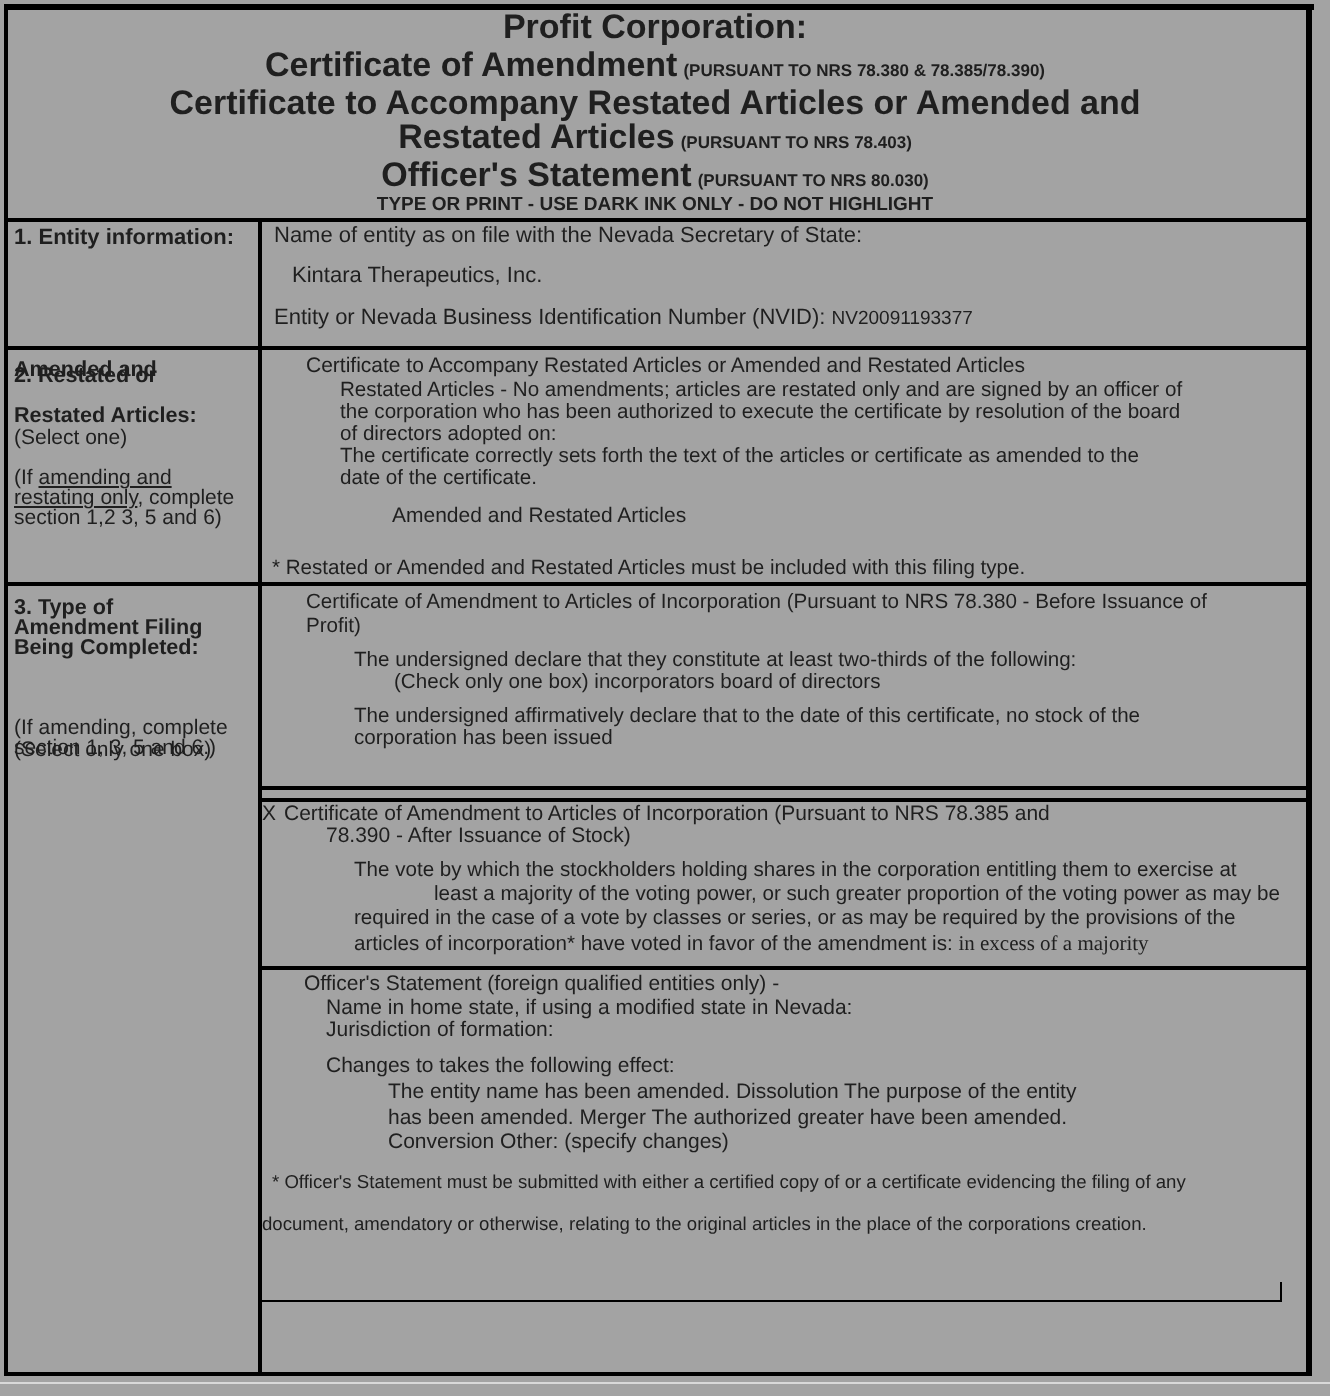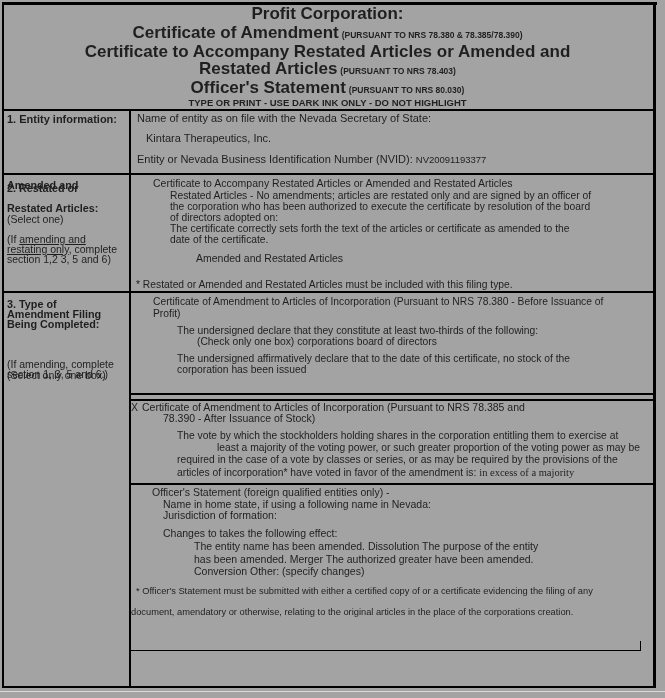--- a/index.html
+++ b/index.html
@@ -84,38 +84,38 @@
     <div class="t lab" style="left:7px;top:319px;">Being Completed:</div>
     <div class="t labr" style="left:7px;top:330px;margin-top:40px;">(Select only one box)</div>
     <div class="t labr" style="left:7px;top:359px;">(If amending, complete</div>
     <div class="t labr" style="left:7px;top:369px;">section 1, 3, 5 and 6.)</div>
   </div>
 
   <div>
     <div class="t c103" style="left:153px;top:297px;">Certificate of Amendment to Articles of Incorporation (Pursuant to NRS 78.380 - Before Issuance of</div>
     <div class="t c103" style="left:153px;top:309px;">Profit)</div>
     <div class="t c103" style="left:177px;top:326px;">The undersigned declare that they constitute at least two-thirds of the following:</div>
-    <div class="t c103" style="left:197px;top:337px;">(Check only one box) corporations board of directors</div>
+    <div class="t c103" style="left:197px;top:337px;">(Check only one box) incorporators board of directors</div>
     <div class="t c103" style="left:177px;top:354px;">The undersigned affirmatively declare that to the date of this certificate, no stock of the</div>
     <div class="t c103" style="left:177px;top:365px;">corporation has been issued</div>
   </div>
 
   <div>
     <div class="t c105" style="left:131px;top:402px;">X</div>
     <div class="t c105" style="left:142px;top:402px;">Certificate of Amendment to Articles of Incorporation (Pursuant to NRS 78.385 and</div>
     <div class="t c105" style="left:163px;top:413px;">78.390 - After Issuance of Stock)</div>
     <div class="t c103" style="left:177px;top:431px;">The vote by which the stockholders holding shares in the corporation entitling them to exercise at</div>
     <div class="t c103" style="left:177px;top:443px;padding-left:40px;">least a majority of the voting power, or such greater proportion of the voting power as may be</div>
     <div class="t c103" style="left:177px;top:455px;">required in the case of a vote by classes or series, or as may be required by the provisions of the</div>
     <div class="t c103" style="left:177px;top:467px;"><span>articles of incorporation* have voted in favor of the amendment is: </span><span class="serif" style="font-size:10.5px;">in excess of a majority</span></div>
   </div>
 
   <div>
     <div class="t c105" style="left:152px;top:487px;">Officer's Statement (foreign qualified entities only) -</div>
-    <div class="t c105" style="left:163px;top:499px;">Name in home state, if using a following name in Nevada:</div>
+    <div class="t c105" style="left:163px;top:499px;">Name in home state, if using a modified state in Nevada:</div>
     <div class="t c105" style="left:163px;top:510px;">Jurisdiction of formation:</div>
     <div class="t c105" style="left:163px;top:528px;">Changes to takes the following effect:</div>
     <div class="t c105" style="left:194px;top:541px;">The entity name has been amended. Dissolution The purpose of the entity</div>
     <div class="t c105" style="left:194px;top:554px;">has been amended. Merger The authorized greater have been amended.</div>
     <div class="t c105" style="left:194px;top:566px;">Conversion Other: (specify changes)</div>
     <div class="t c93" style="left:136px;top:587px;">* Officer's Statement must be submitted with either a certified copy of or a certificate evidencing the filing of any</div>
     <div class="t c93" style="left:131px;top:608px;">document, amendatory or otherwise, relating to the original articles in the place of the corporations creation.</div>
   </div>
 
 </div>

